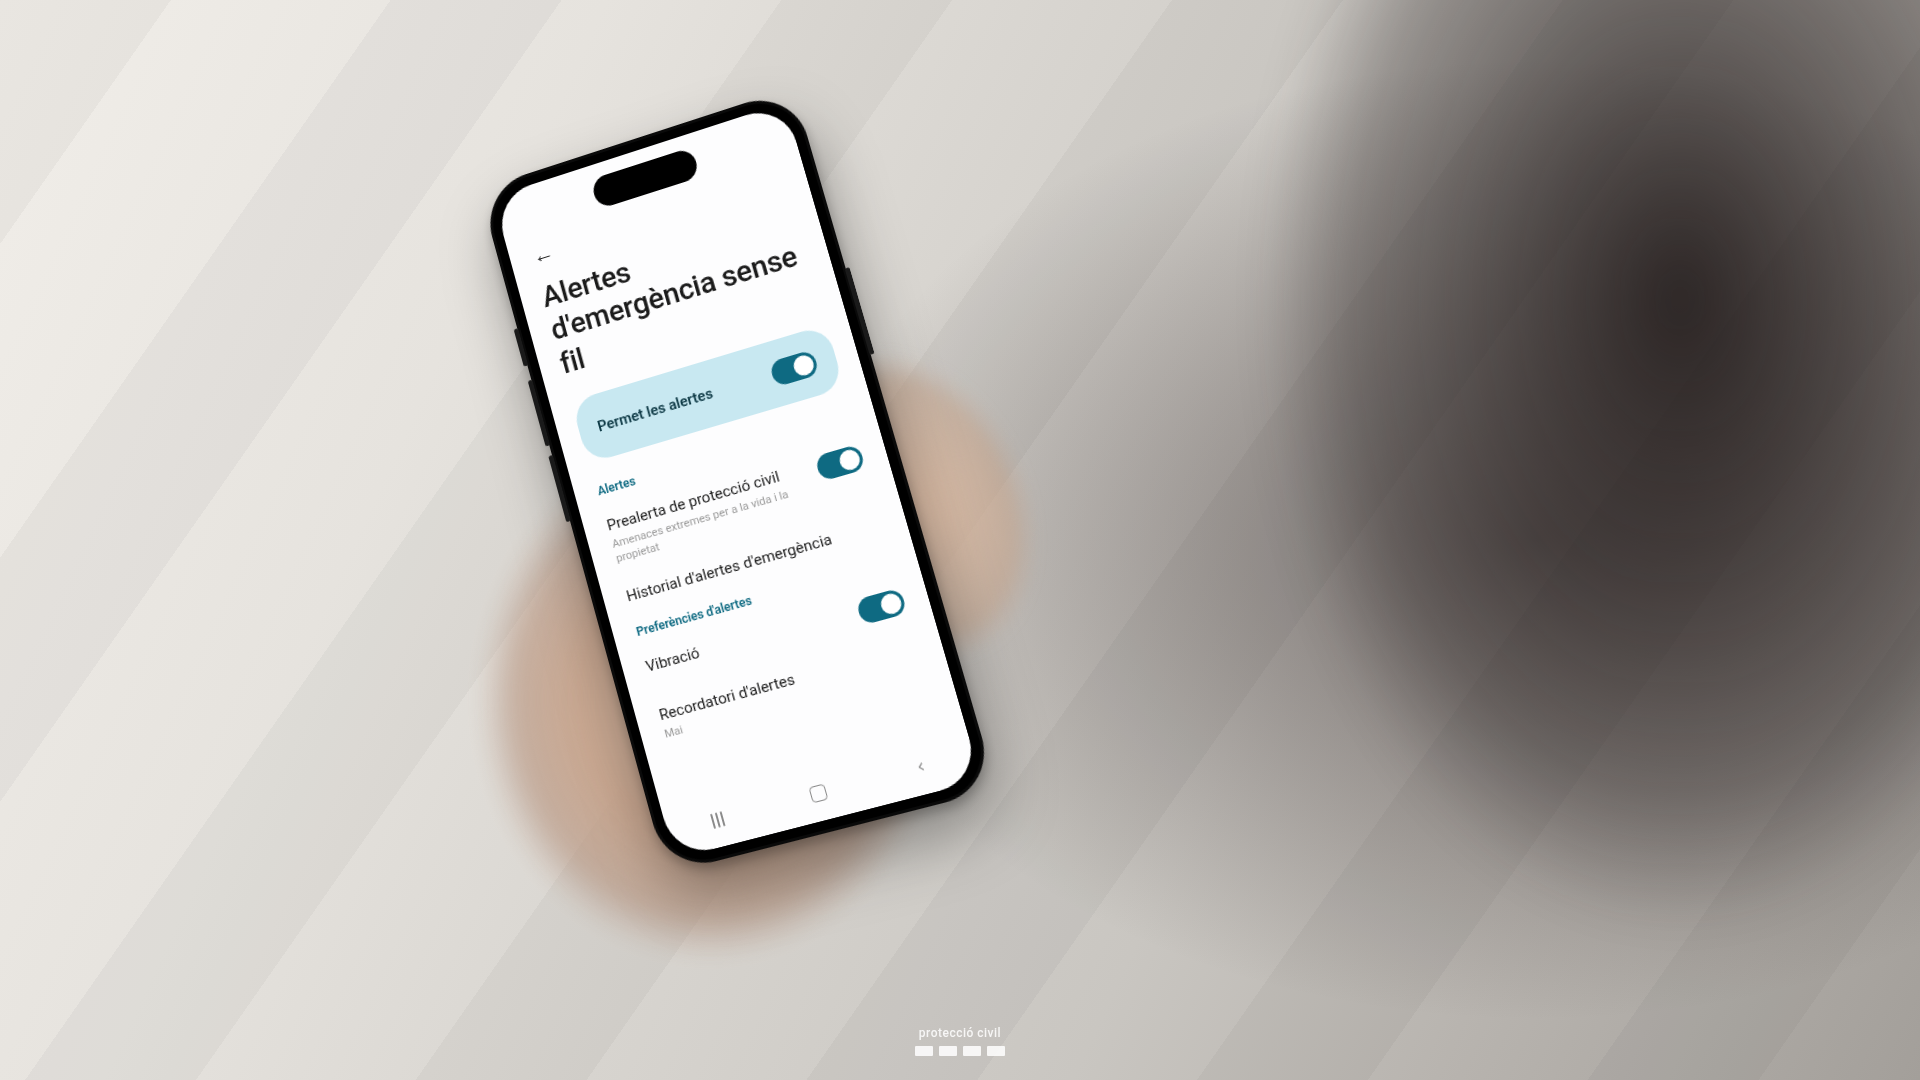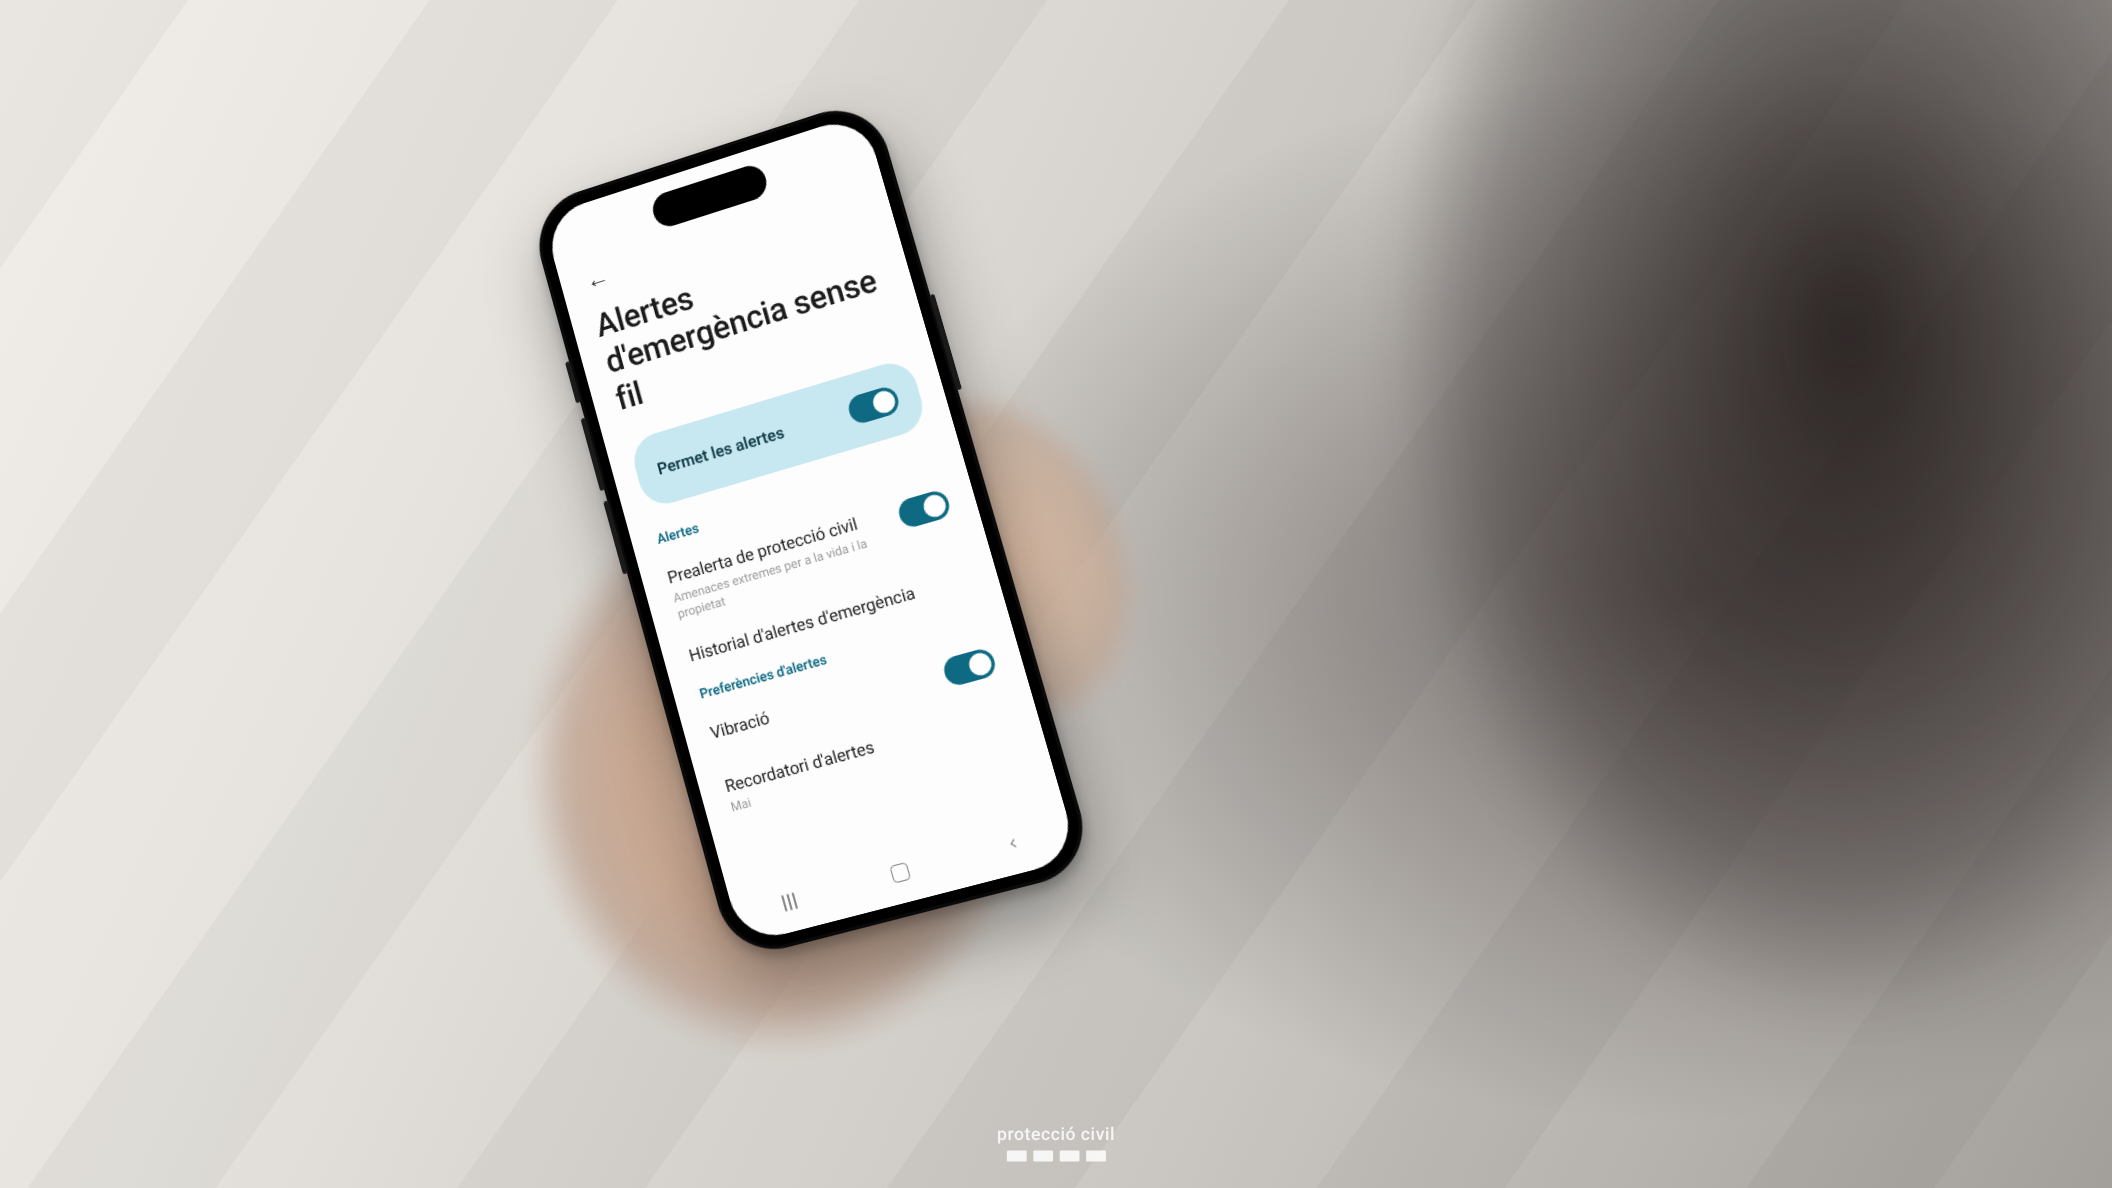--- a/index.html
+++ b/index.html
@@ -60,21 +60,21 @@
   .row .sub{font-size:11.5px;color:#9a9a9a;margin-top:3px;line-height:1.25;}
   .navbar{height:42px;display:flex;align-items:center;justify-content:space-around;border-top:0;padding-bottom:6px;}
   .nav-item{color:#8a8a8a;display:flex;align-items:center;justify-content:center;width:60px;}
   .nav-recents{display:flex;gap:3px;}
   .nav-recents span{width:2px;height:15px;background:#8a8a8a;border-radius:1px;}
   .nav-home{width:14px;height:14px;border:1.6px solid #8a8a8a;border-radius:4px;}
   .nav-back svg{width:14px;height:14px;stroke:#8a8a8a;}
 
   .watermark{position:absolute;left:50%;bottom:24px;transform:translateX(-50%);text-align:center;
     color:rgba(255,255,255,0.85);}
-  .watermark .t{font-size:16px;letter-spacing:0.5px;font-weight:500;}
+  .watermark .t{font-size:12px;letter-spacing:0.5px;font-weight:500;}
   .watermark .dots{display:flex;gap:6px;justify-content:center;margin-top:6px;}
   .watermark .dots span{width:18px;height:10px;background:rgba(255,255,255,0.85);border-radius:1px;}
 </style>
 </head>
 <body>
 
 <div class="stage">
   <div class="band"></div>
   <div class="figure"></div>
   <div class="hand"></div>

